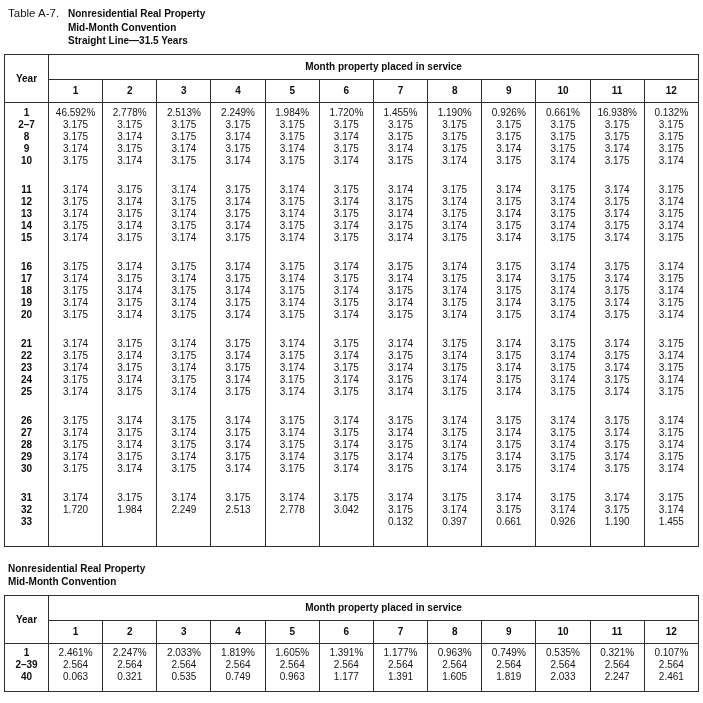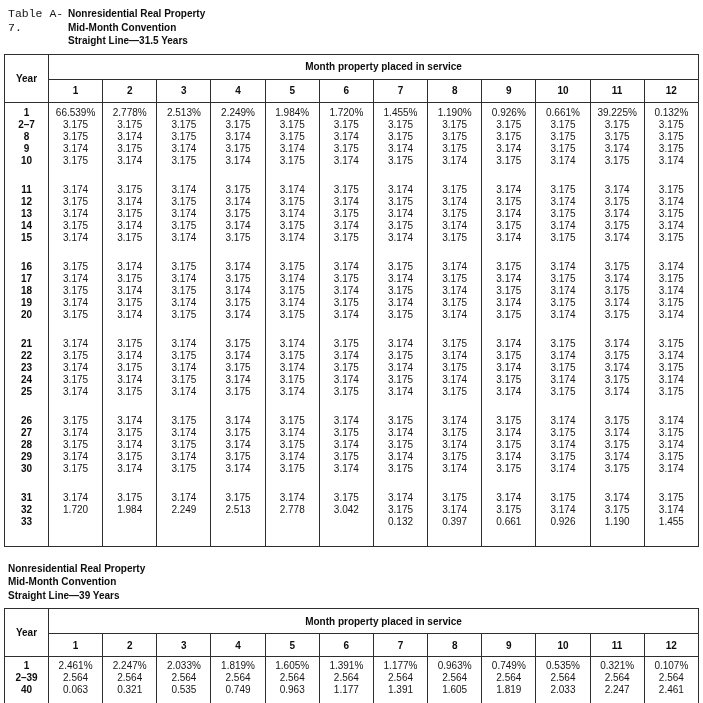--- a/index.html
+++ b/index.html
@@ -4,21 +4,21 @@
 <style>
   html, body { margin:0; padding:0; }
   body {
     width:703px; height:703px; background:#ffffff;
     font-family:"Liberation Sans", sans-serif; color:#111;
     -webkit-font-smoothing:antialiased;
   }
   .page { padding:7px 4px 0 4px; }
 
   .titleblock { display:flex; margin:0 0 6px 4px; }
-  .tlabel { width:60px; font-size:11.5px; line-height:13.5px; color:#161616;font-family:Liberation Mono, monospace; }
+  .tlabel { width:60px; font-size:11.5px; line-height:13.5px; color:#161616; }
   .ttitle { font-weight:bold; font-size:10px; line-height:13.5px; color:#0d0d0d; }
 
   table.deprec {
     border-collapse:collapse; table-layout:fixed;
     width:695px; border:1.2px solid #2e2e2e;
     margin:0;
   }
   col.yearcol { width:44px; }
   th, td { padding:0; margin:0; }
 
@@ -106,31 +106,31 @@
             <td></td>
             <td></td>
             <td></td>
             <td></td>
             <td></td>
             <td></td>
             <td></td>
           </tr>
           <tr>
             <td class="year">1</td>
-            <td>66.539%</td>
+            <td>46.592%</td>
             <td>2.778%</td>
             <td>2.513%</td>
             <td>2.249%</td>
             <td>1.984%</td>
             <td>1.720%</td>
             <td>1.455%</td>
             <td>1.190%</td>
             <td>0.926%</td>
             <td>0.661%</td>
-            <td>39.225%</td>
+            <td>16.938%</td>
             <td>0.132%</td>
           </tr>
           <tr>
             <td class="year">2–7</td>
             <td>3.175</td>
             <td>3.175</td>
             <td>3.175</td>
             <td>3.175</td>
             <td>3.175</td>
             <td>3.175</td>
@@ -625,21 +625,20 @@
     </table>
   </section>
 
   <div class="gap2"></div>
 
   <section>
     <div class="titleblock">
       <div class="ttitle">
         <div>Nonresidential Real Property</div>
         <div>Mid-Month Convention</div>
-        <div>Straight Line—39 Years</div>
       </div>
     </div>
     <table class="deprec t2">
       <colgroup>
         <col class="yearcol">
           <col>
           <col>
           <col>
           <col>
           <col>

